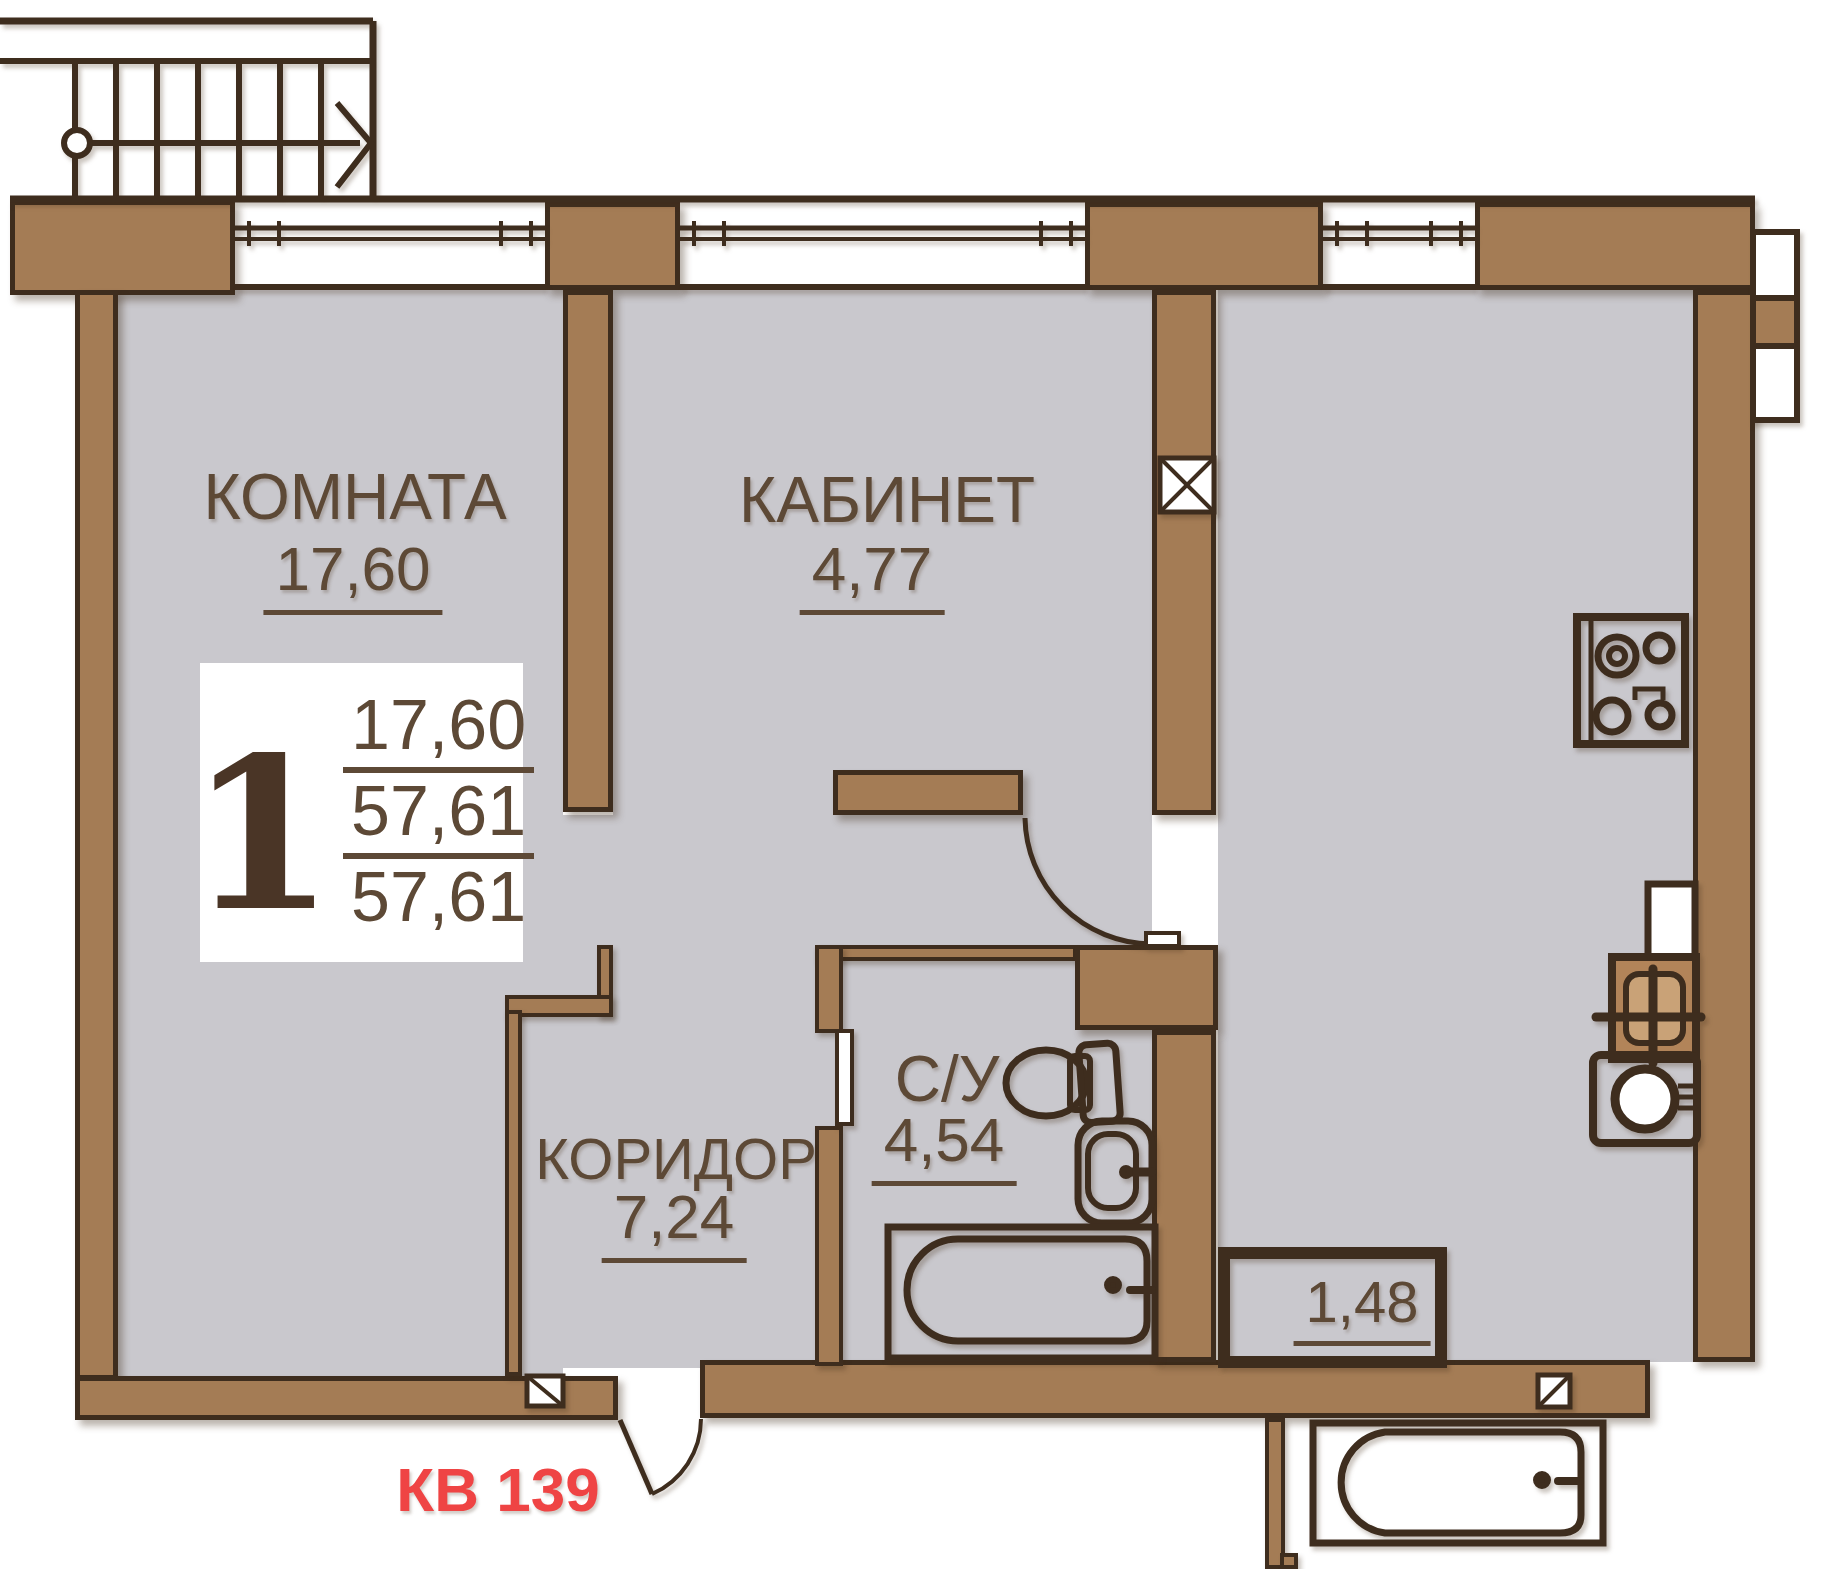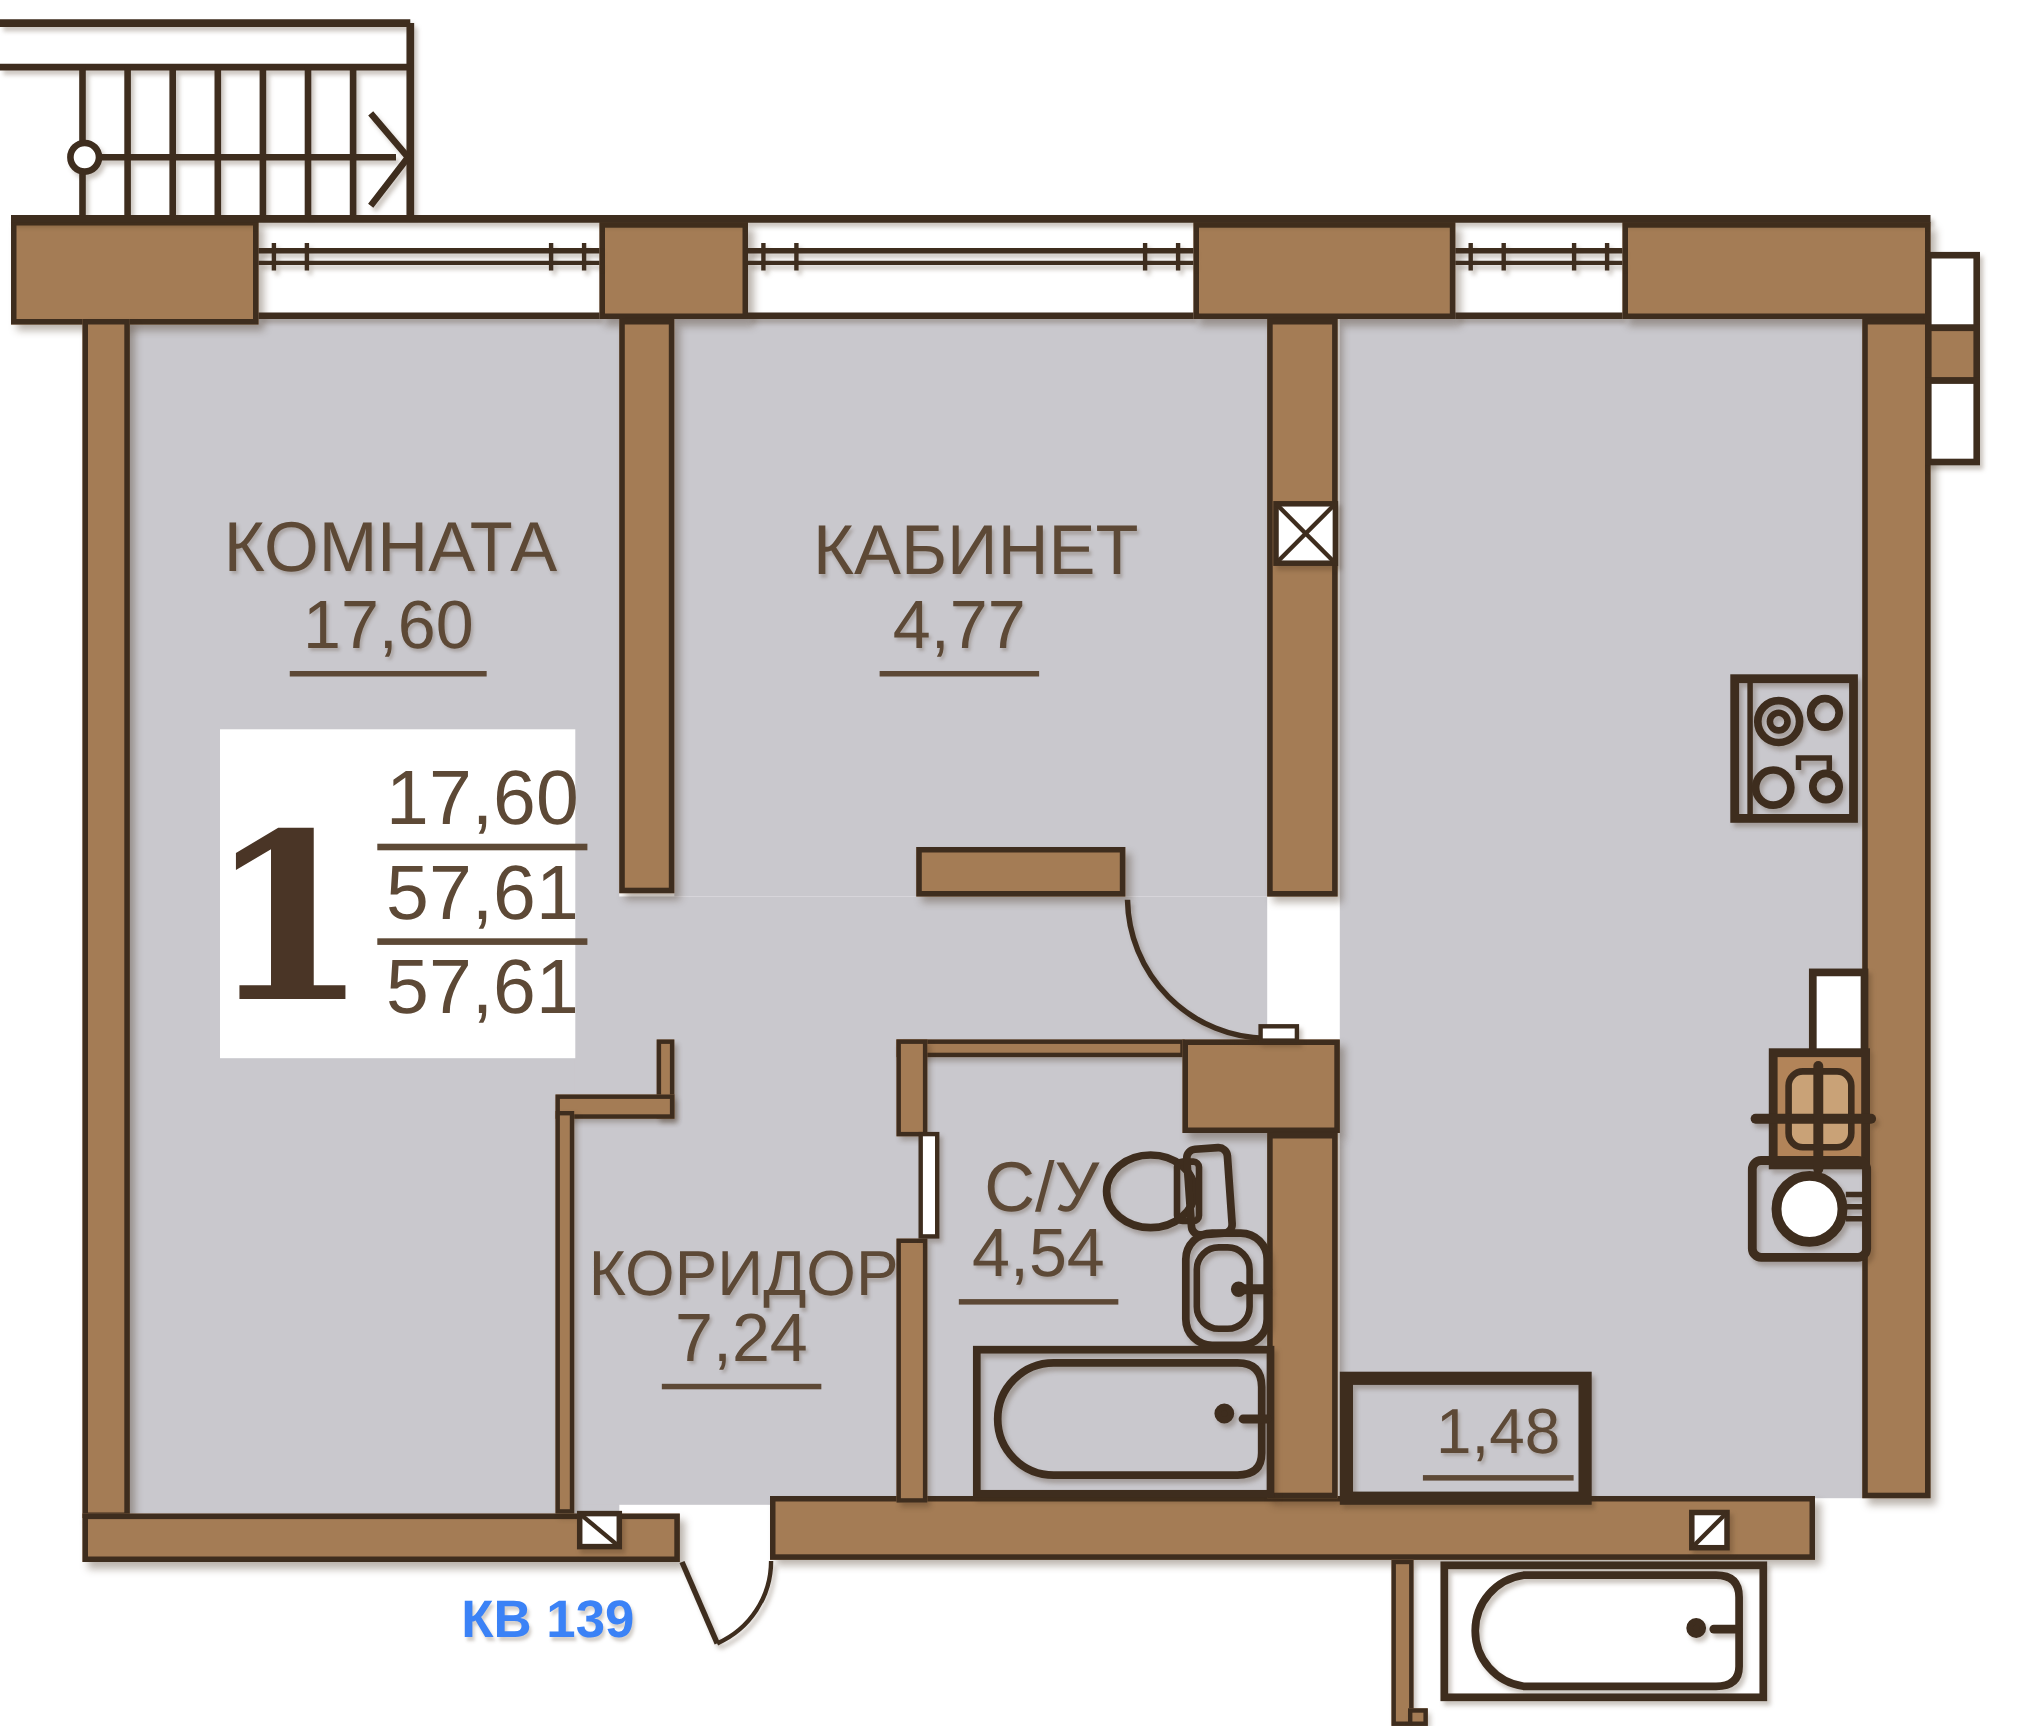--- a/index.html
+++ b/index.html
@@ -9,21 +9,21 @@
   .winstrip{position:absolute;background:#ffffff;}
   .wall{position:absolute;background:#a47c55;border:5px solid #3e2d1e;box-sizing:border-box;
         box-shadow:5px 6px 7px rgba(60,40,20,.35);}
   .wall.thin{border-width:4px;box-shadow:3px 4px 5px rgba(60,40,20,.3);}
   svg.overlay{position:absolute;left:0;top:0;filter:drop-shadow(3px 4px 2px rgba(70,45,25,.28));}
   .lbl{position:absolute;transform:translate(-50%,-50%);color:#5d4936;white-space:nowrap;
        text-shadow:2px 3px 3px rgba(80,60,40,.25);}
   .rname{font-size:64px;}
   .rarea{font-size:62px;border-bottom:5px solid #5d4936;padding:0 12px 6px;}
   .small{font-size:58px;}
-  .kv{font-size:48px;font-weight:bold;color:#3b82f6;}
+  .kv{font-size:62px;font-weight:bold;color:#ef4444;margin-top:16px;}
   .badge{position:absolute;left:200px;top:663px;width:323px;height:299px;background:#ffffff;
          display:flex;align-items:center;justify-content:center;}
   .badge-one{font-family:"DejaVu Serif",serif;font-weight:bold;font-size:210px;line-height:.78;
              color:#4a3526;margin-top:44px;}
   .badge-col{display:flex;flex-direction:column;margin-left:8px;color:#5d4936;font-size:70px;line-height:1.1;}
   .badge-col span{padding:0 8px 3px;}
   .badge-col span.u{border-bottom:6px solid #5d4936;}
 </style>
 </head>
 <body>

